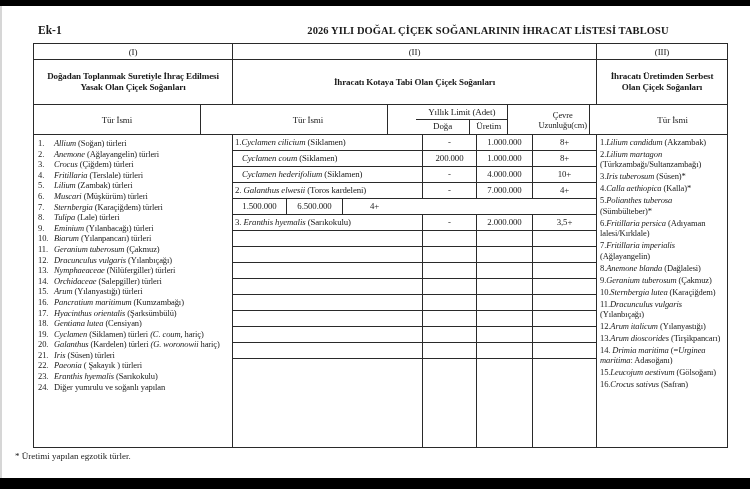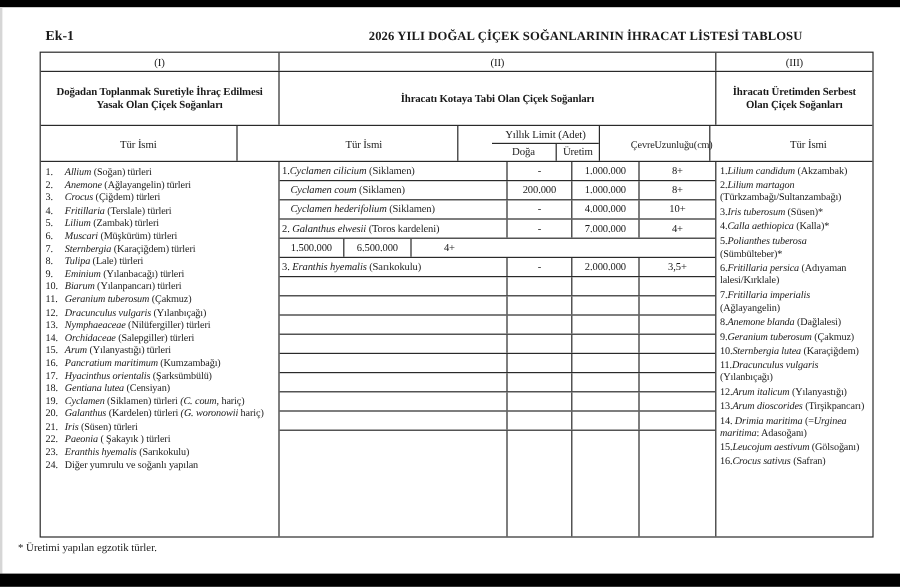--- a/index.html
+++ b/index.html
@@ -39,21 +39,21 @@
 
   
   .r-sub { display:flex; height:30px; flex:0 0 auto; text-align:center; font-size:9px;gap:28px; }
   .r-sub .cc { display:flex; align-items:center; justify-content:center; }
   .sc1 { width:199px; } .sc2name { width:190px; }
   .sc2mid { width:110px; display:flex; flex-direction:column; }
   .sc2mid .limit { height:15px; border-bottom:1px solid #2a2a2a; line-height:14px; }
   .sc2mid .du { flex:1; display:flex; }
   .sc2mid .du .doga   { width:54px; border-right:1px solid #2a2a2a; line-height:13px; }
   .sc2mid .du .uretim { flex:1; line-height:13px; }
-  .sc2cevre { width:64px; display:flex; flex-direction:row; align-items:center;
+  .sc2cevre { width:64px; display:flex; flex-direction:column; align-items:center;
               justify-content:center; line-height:10px; font-size:8.5px; }
   .sc3 { width:130px; }
 
   
   .r-body { display:flex; flex:1; min-height:0; }
   .bc1 { width:199px; padding:3px 2px 0 4px; }
   .bc2 { width:364px; display:flex; flex-direction:column; }
   .bc3 { width:130px; padding:2px 2px 0 3px; }
 
   

